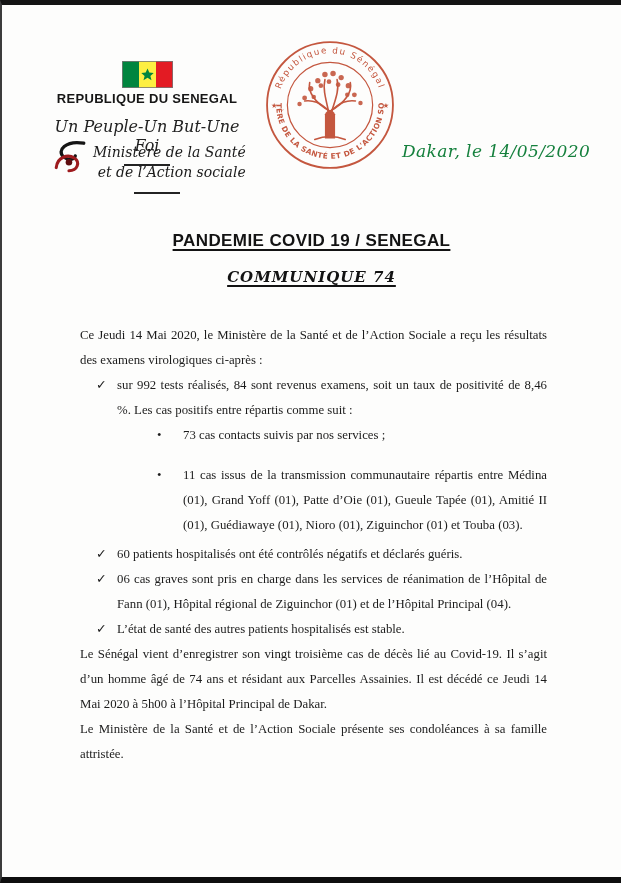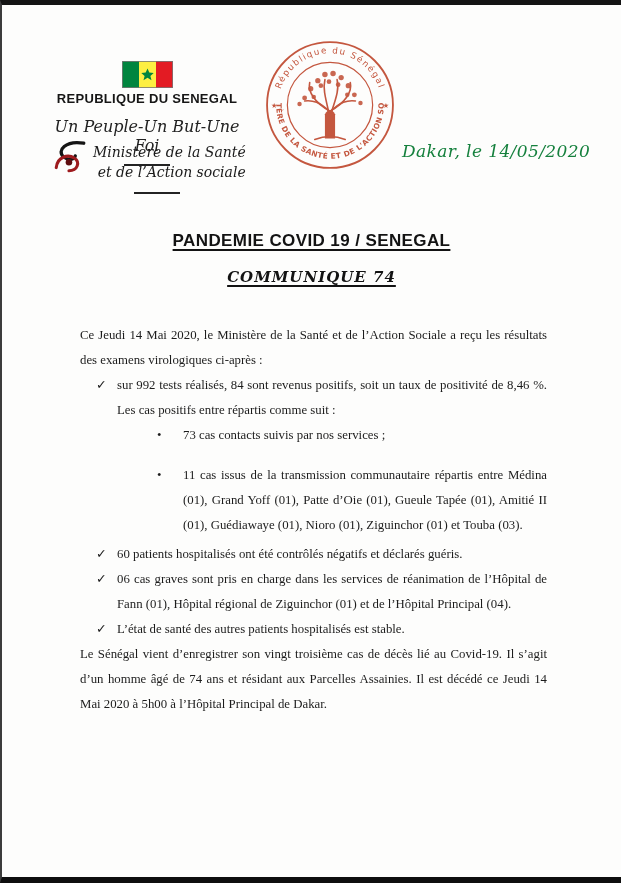--- a/index.html
+++ b/index.html
@@ -136,21 +136,21 @@
   <main>
     <h1 class="title">PANDEMIE COVID 19 / SENEGAL</h1>
     <h2 class="subtitle">COMMUNIQUE 74</h2>
 
     <div class="doc-body">
 
       <p class="para"><span>Ce </span><b>Jeudi 14 Mai 2020</b><span>, le Ministère de la Santé et de l’Action Sociale a reçu les résultats des examens virologiques ci-après :</span></p>
 
       <div class="li check">
         <span class="marker">✓</span>
-        <span class="t"><span>sur </span><b>992 tests réalisés, 84</b><span> sont revenus </span><b>positifs,</b><span> soit un taux de </span><b>positivité de 8,46 %.</b><span>  Les cas positifs entre répartis comme suit :</span></span>
+        <span class="t"><span>sur </span><b>992 tests réalisés, 84</b><span> sont revenus </span><b>examens,</b><span> soit un taux de </span><b>positivité de 8,46 %.</b><span>  Les cas positifs entre répartis comme suit :</span></span>
       </div>
 
       <div class="li dot">
         <span class="marker">•</span>
         <span class="t"><b>73 cas contacts</b><span> suivis par nos services ;</span></span>
       </div>
 
       <div class="li dot gap-lg">
         <span class="marker">•</span>
         <span class="t"><b>11 cas issus de la transmission communautaire</b><span> répartis entre Médina (01), Grand Yoff (01), Patte d’Oie (01), Gueule Tapée (01), Amitié II (01), Guédiawaye (01), Nioro (01), Ziguinchor (01) et Touba (03).</span></span>
@@ -166,16 +166,17 @@
         <span class="t"><b>06 cas graves</b><span> sont pris en charge dans les services de réanimation de l’Hôpital de Fann (01), Hôpital régional de Ziguinchor (01) et de l’Hôpital Principal (04).</span></span>
       </div>
 
       <div class="li check">
         <span class="marker">✓</span>
         <span class="t"><span>L’état de santé des autres patients hospitalisés est stable.</span></span>
       </div>
 
       <p class="para"><span>Le Sénégal vient d’enregistrer son vingt troisième cas de décès lié au Covid-19. Il s’agit d’un homme âgé de 74 ans et résidant aux Parcelles Assainies.  Il est décédé ce Jeudi 14 Mai 2020 à 5h00 à l’Hôpital Principal de Dakar.</span></p>
 
+      <p class="para"><span>Le Ministère de la Santé et de l’Action Sociale présente ses condoléances à sa famille attristée.</span></p>
 
     </div>
   </main>
 </div>
 
 </body></html>

